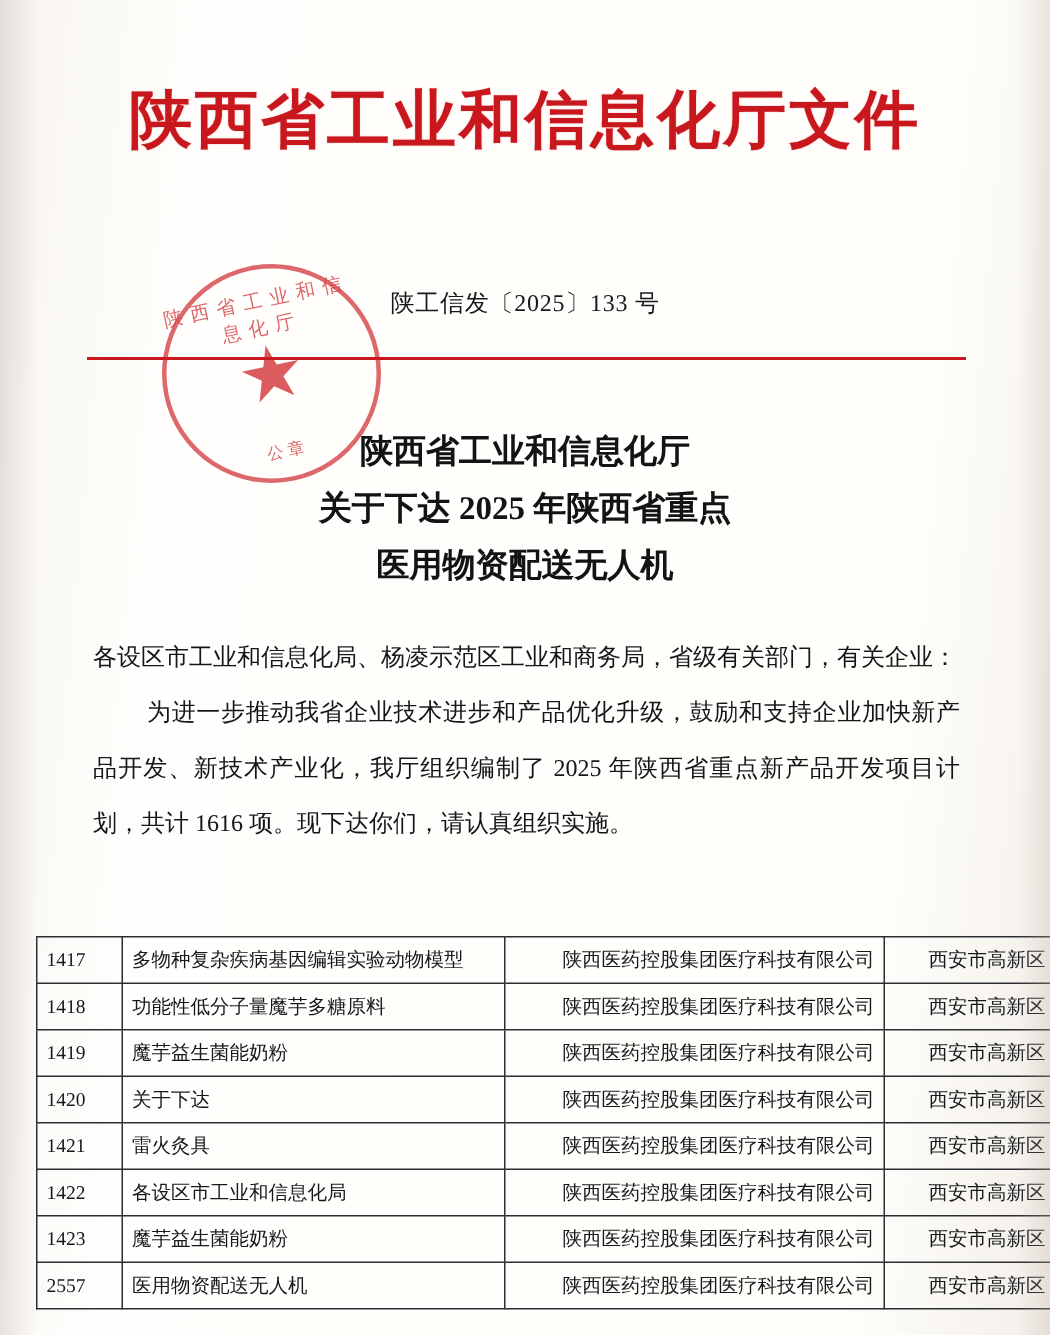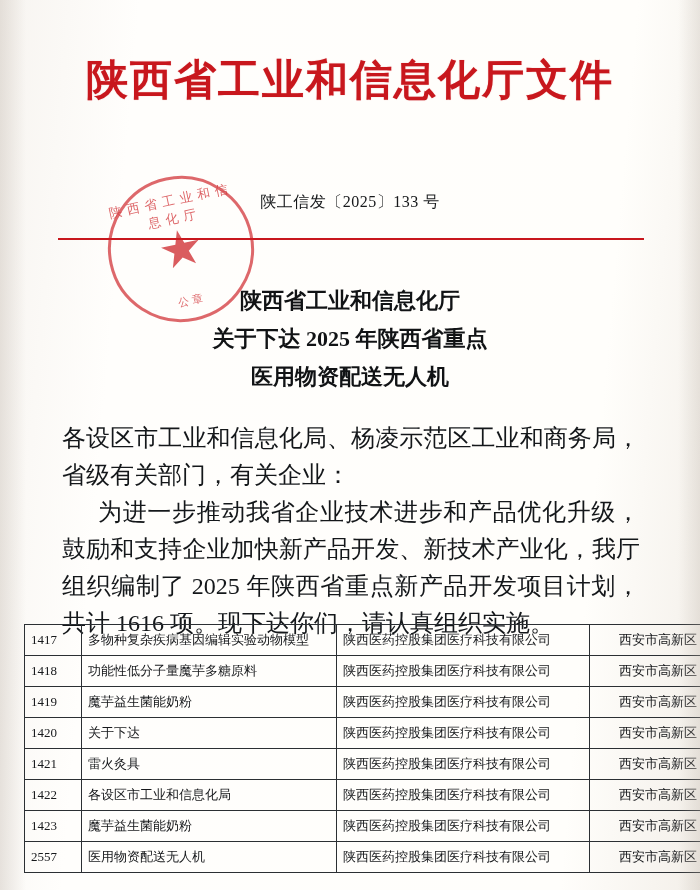--- a/index.html
+++ b/index.html
@@ -127,21 +127,21 @@
     line-height: 38px;
     font-family: "Liberation Serif", serif;
   }
   .headline div { white-space: nowrap; }
 
   .body-text {
     position: absolute;
     top: 420px;
     left: 62px;
     width: 578px;
-    font-size: 24px;
+    font-size: 16px;
     line-height: 37px;
     color: #14171a;
     text-align: justify;
     font-family: "Liberation Serif", serif;
   }
   .body-text p { margin: 0; }
   .body-text p.indent { text-indent: 36px; }
 
   
   .table-wrap {
@@ -160,21 +160,21 @@
     border: 1px solid #2b2f33;
     font-size: 13px;
     color: #16181b;
     padding: 4px 6px;
     height: 22px;
     white-space: nowrap;
     overflow: hidden;
   }
   td.c-id { width: 44px; text-align: left; }
   td.c-name { width: 242px; }
-  td.c-company { width: 240px; text-align: left; }
+  td.c-company { width: 240px; text-align: right; }
   td.c-region { width: 124px; text-align: center; }
 </style>
 </head>
 <body>
 
 <div class="page">
 
   <div class="doc-title">陕西省工业和信息化厅文件</div>
 
   <div class="doc-number">陕工信发〔2025〕133 号</div>

